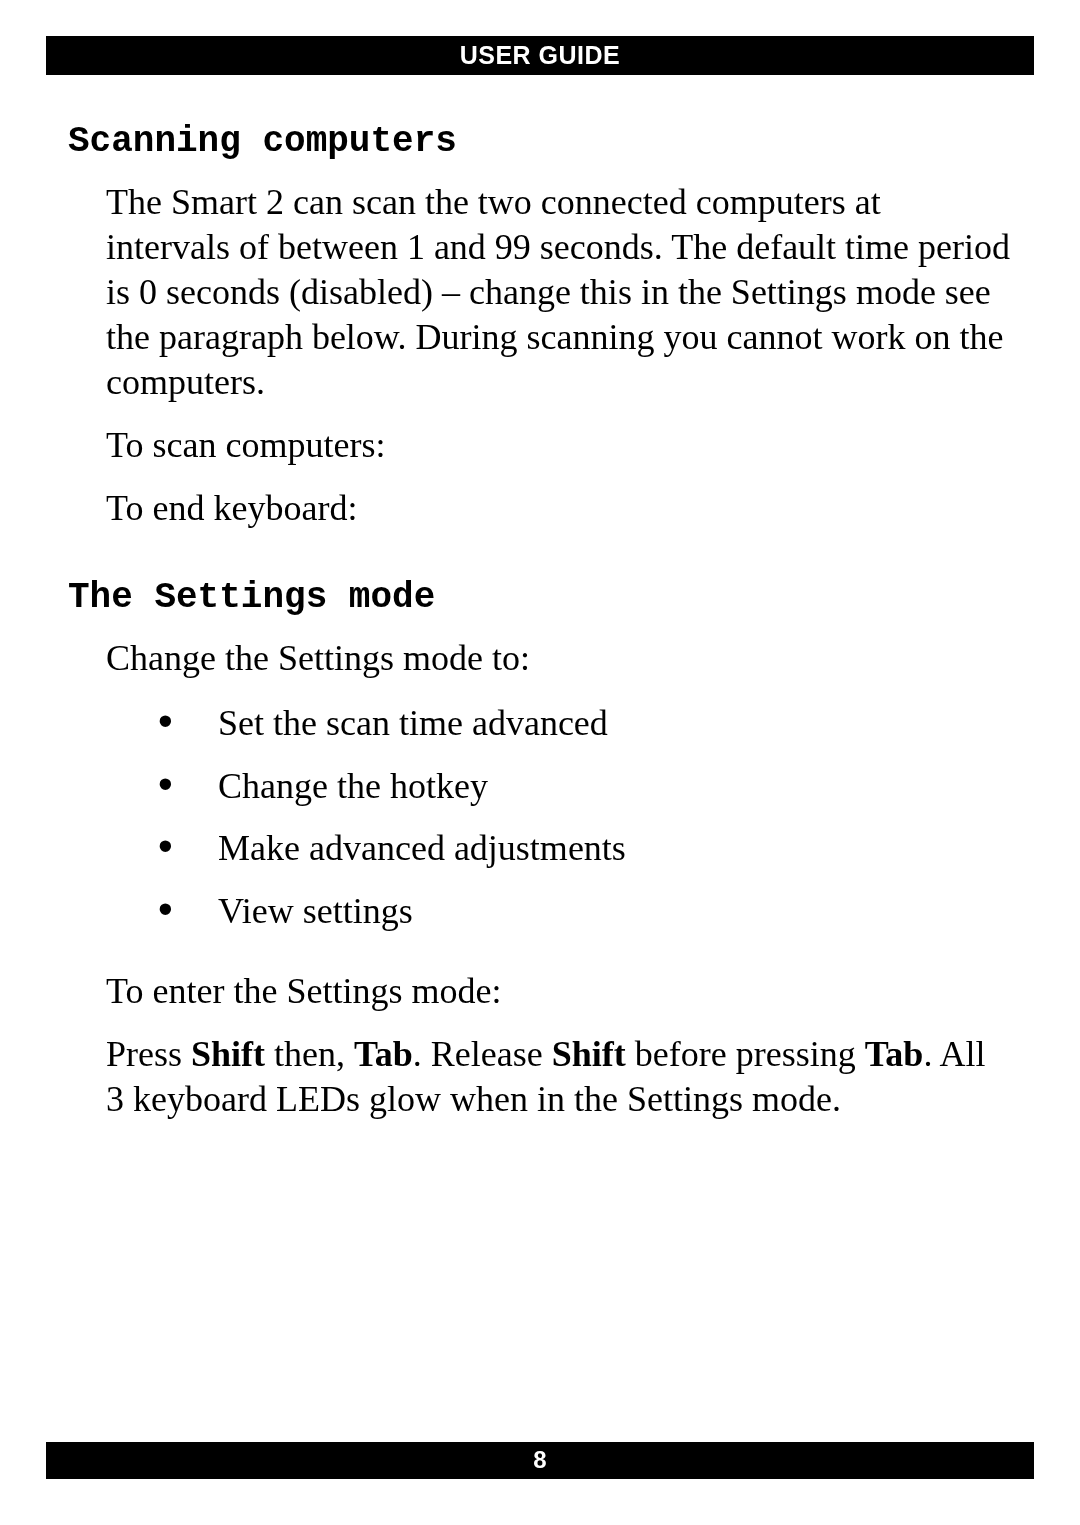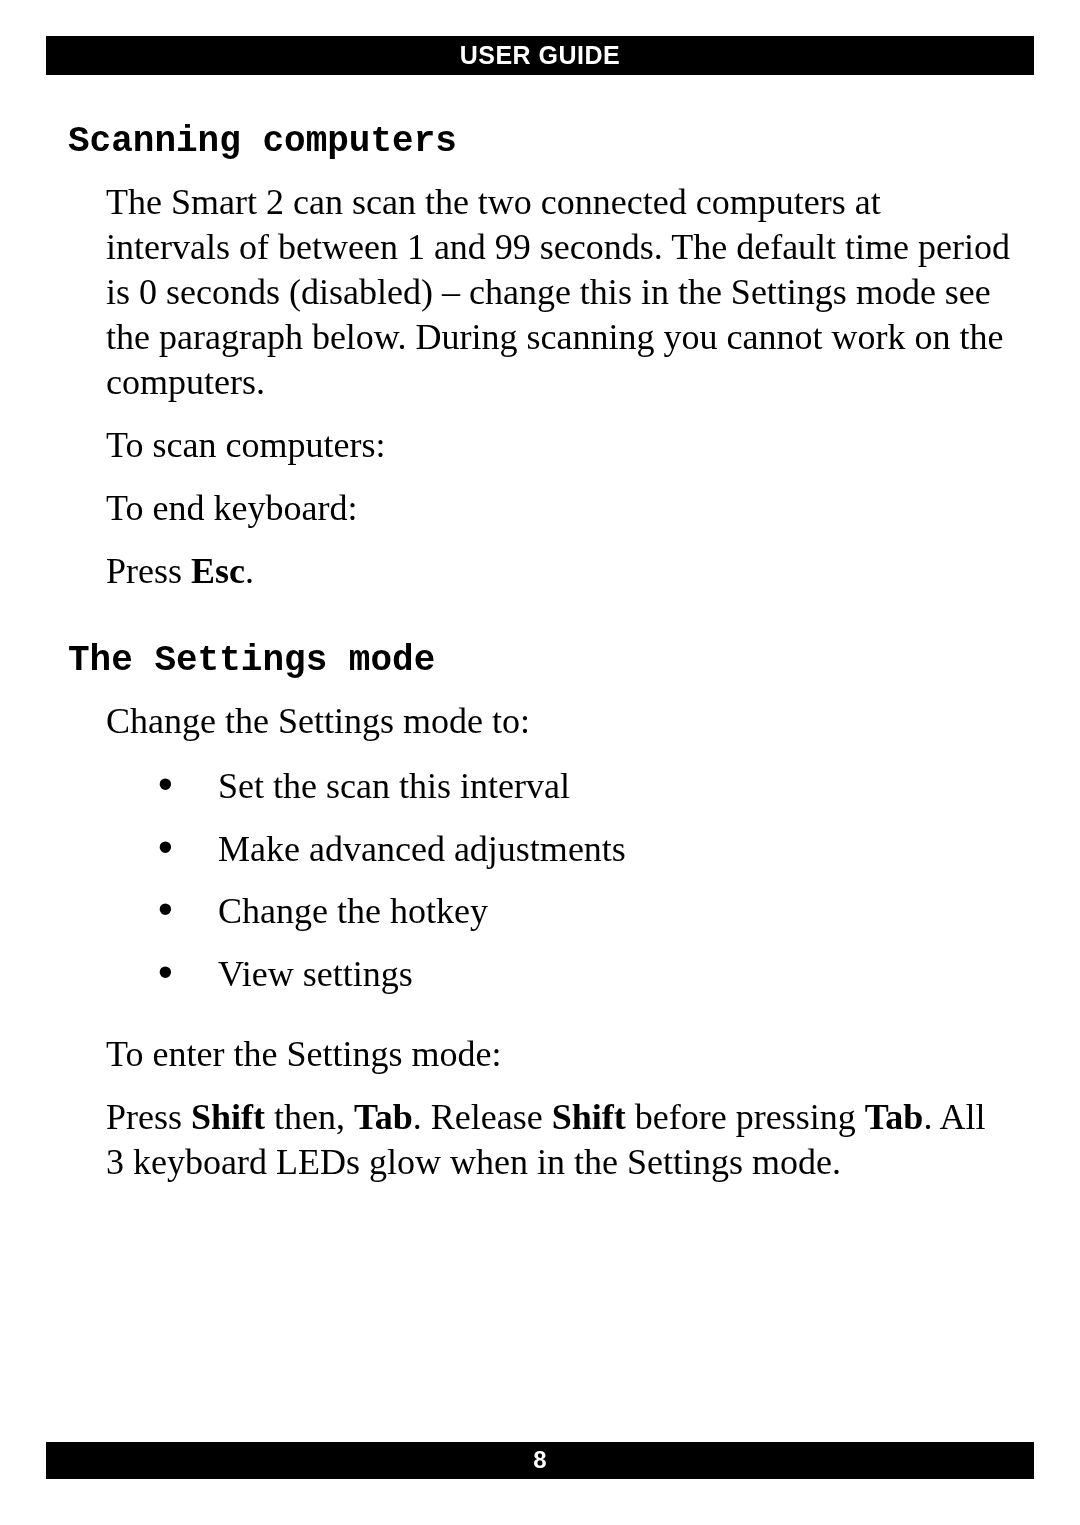--- a/index.html
+++ b/index.html
@@ -90,32 +90,29 @@
 
     <h1 class="section">Scanning computers</h1>
 
     <p class="body">The Smart 2 can scan the two connected computers at intervals of between 1 and 99 seconds. The default time period is 0 seconds (disabled) – change this in the Settings mode see the paragraph below. During scanning you cannot work on the computers.</p>
 
     <p class="body">To scan computers:</p>
 
 
     <p class="body">To end keyboard:</p>
 
-    <p class="body">
-      <span>Press </span><span class="b">Esc</span><span>.</span>
-    </p>
 
     <h1 class="section">The Settings mode</h1>
 
     <p class="body">Change the Settings mode to:</p>
 
     <ul class="body-list">
-      <li>Set the scan this interval</li>
+      <li>Set the scan time advanced</li>
+      <li>Change the hotkey</li>
       <li>Make advanced adjustments</li>
-      <li>Change the hotkey</li>
       <li>View settings</li>
     </ul>
 
     <p class="body" style="margin-top:34px">To enter the Settings mode:</p>
 
     <p class="body">
       <span>Press </span><span class="b">Shift</span><span> then, </span><span class="b">Tab</span><span>. Release </span><span class="b">Shift</span><span> before pressing </span><span class="b">Tab</span><span>. All 3 keyboard LEDs glow when in the Settings mode.</span>
     </p>
 
   </div>

